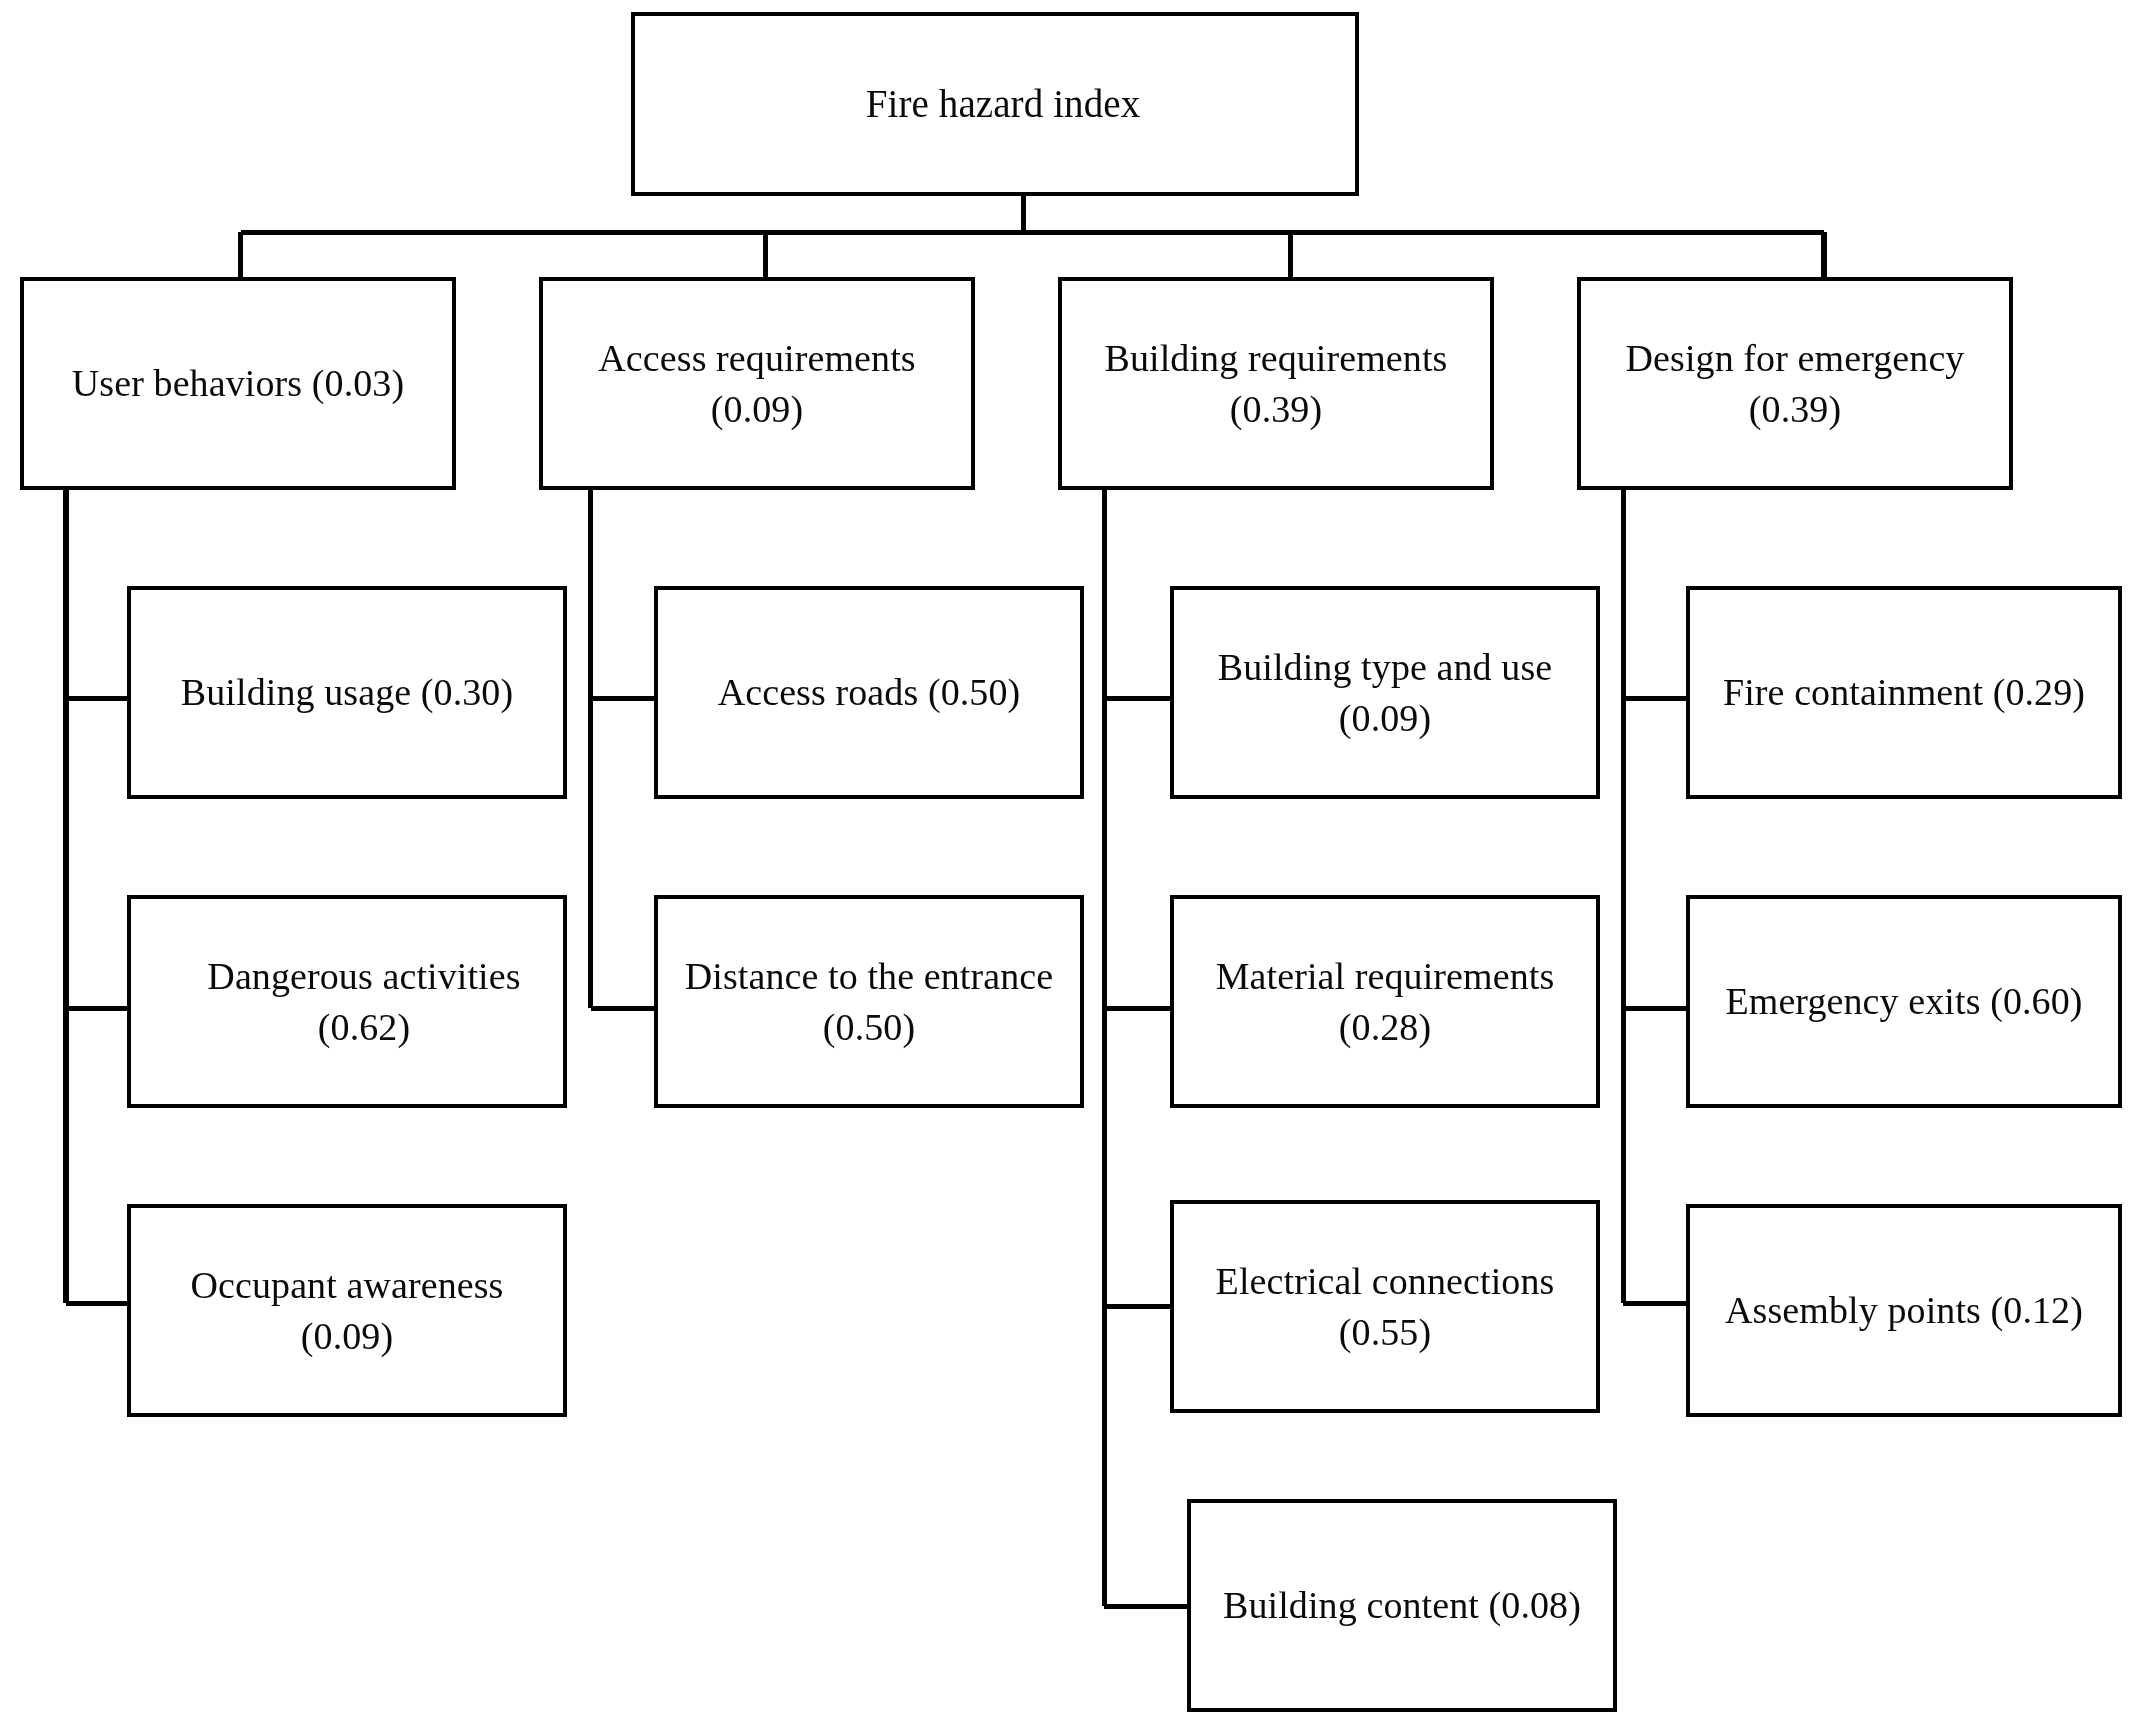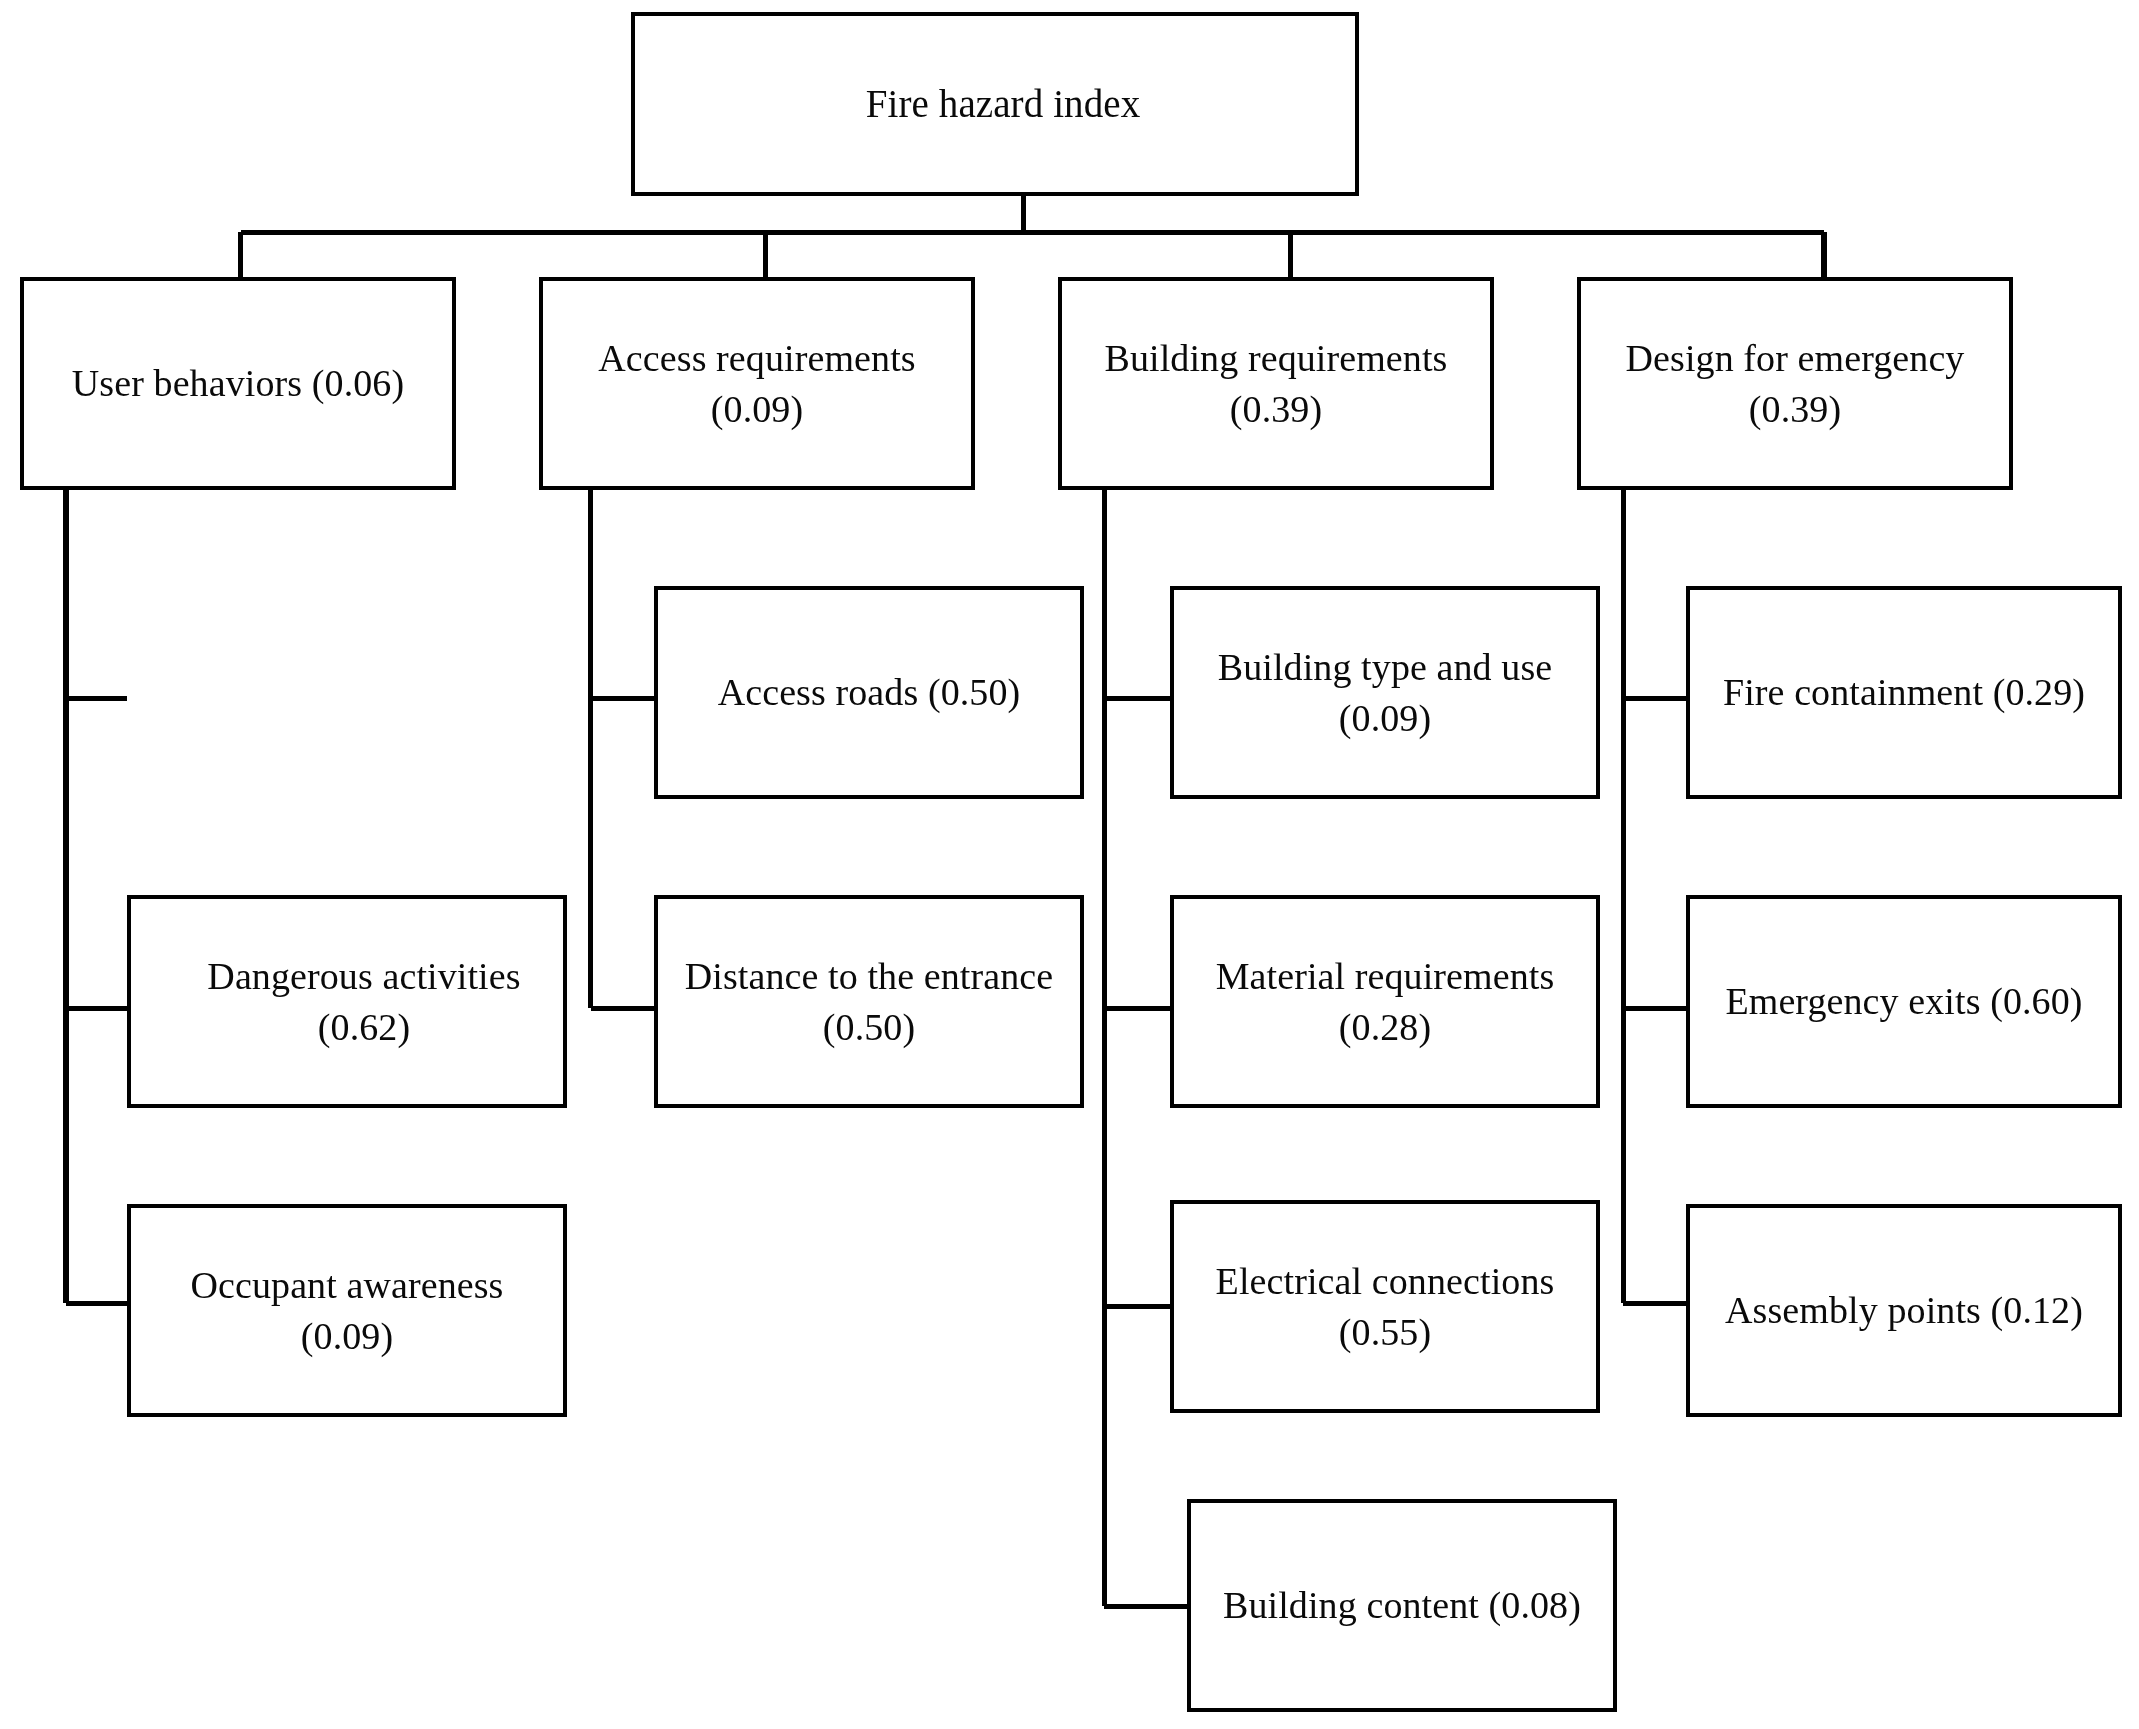--- a/index.html
+++ b/index.html
@@ -86,38 +86,41 @@
       <path d="M 2830 1758 L 2940 1758"></path>
       <path d="M 2830 2272 L 2940 2272"></path>
     </g>
   </svg>
 
   <div class="node root" style="left:631px; top:11.5px; width:728px; height:184px;padding-left:16px;">
     <span class="label">Fire hazard index</span>
   </div>
 
   <div class="node" style="left:20px; top:277px; width:436px; height:213px;">
-    <span class="label">User behaviors (0.06)</span>
+    <span class="label">User behaviors (0.03)</span>
   </div>
 
   <div class="node" style="left:539px; top:277px; width:436px; height:213px;">
     <span class="label">Access requirements
 (0.09)</span>
   </div>
 
   <div class="node" style="left:1058px; top:277px; width:436px; height:213px;">
     <span class="label">Building requirements
 (0.39)</span>
   </div>
 
   <div class="node" style="left:1577px; top:277px; width:436px; height:213px;">
     <span class="label">Design for emergency
 (0.39)</span>
   </div>
 
+  <div class="node" style="left:127px; top:586px; width:440px; height:213px;">
+    <span class="label">Building usage (0.30)</span>
+  </div>
 
   <div class="node" style="left:127px; top:895px; width:440px; height:213px;padding-left:34px;">
     <span class="label">Dangerous activities
 (0.62)</span>
   </div>
 
   <div class="node" style="left:127px; top:1204px; width:440px; height:213px;">
     <span class="label">Occupant awareness
 (0.09)</span>
   </div>

